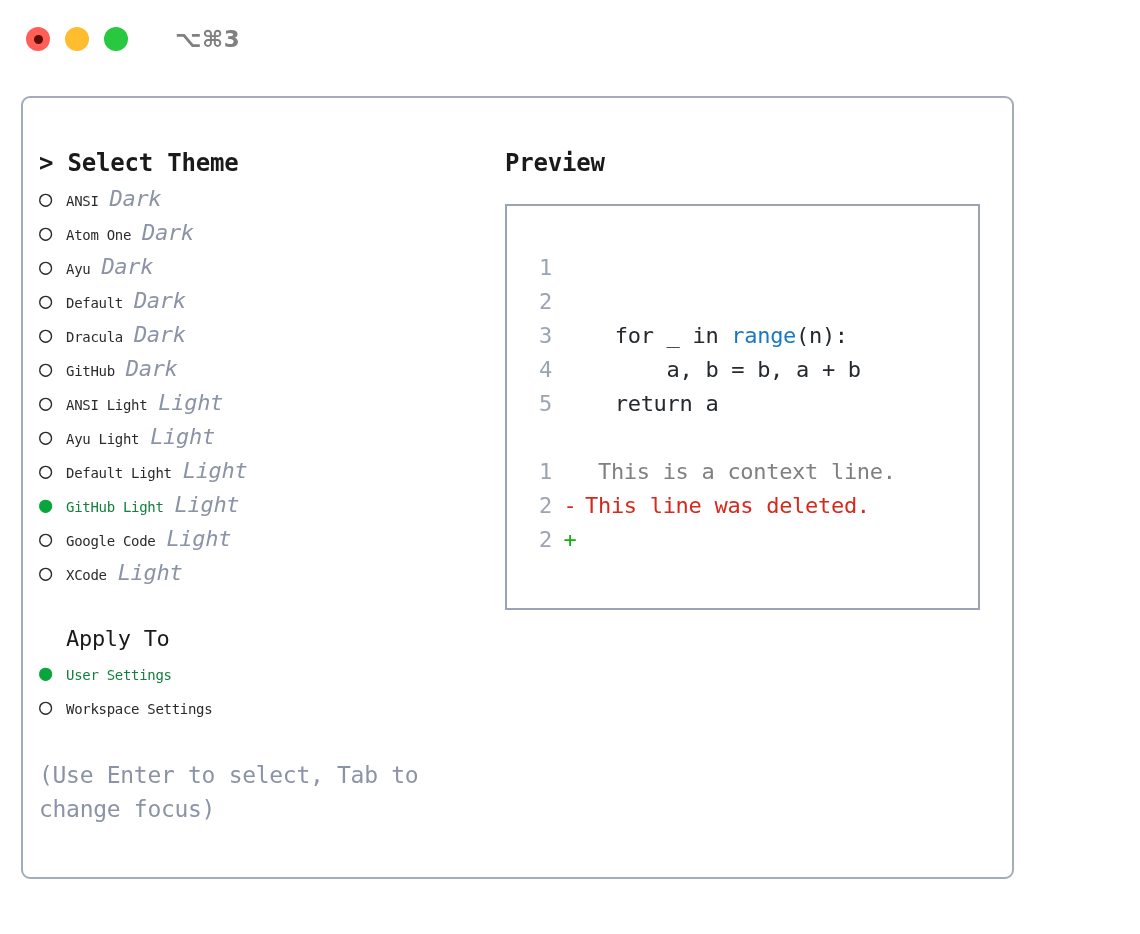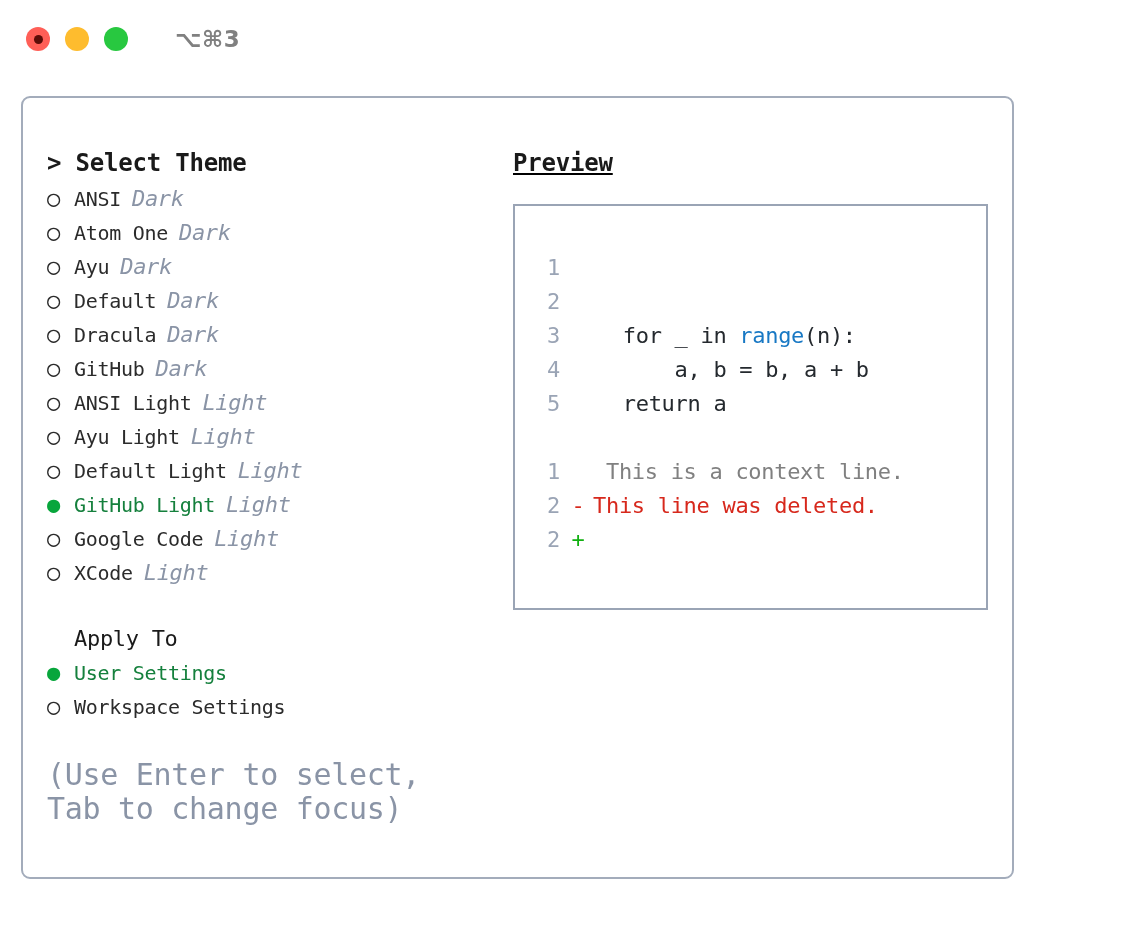--- a/index.html
+++ b/index.html
@@ -74,21 +74,20 @@
     border: 2px solid #a3acbb;
     border-radius: 9px;
     background: #ffffff;
   }
 
   .card-inner {
     position: absolute;
     left: 0; top: 0;
     width: 100%; height: 100%;
     display: flex;
-    margin-left: 8px;
   }
 
   
   .left-pane {
     width: 480px;
     padding: 51px 0 0 16px;
   }
 
   .section-header {
     font-size: 24px;
@@ -109,21 +108,21 @@
   .marker {
     display: inline-block;
     width: 27px;
     font-size: 22px;
     color: #2b2b2b;
     flex: 0 0 27px;
   }
   .marker.sel { color: #08a63c; }
 
   .opt-label {
-    font-size: 20px;
+    font-size: 14px;
     color: #2b2b2b;
     letter-spacing: -0.3px;
   }
   .opt-label.sel { color: #15803d; }
 
   .opt-badge {
     font-size: 22px;
     color: #8a94a6;
     letter-spacing: -0.3px;
     margin-left: 11px;
@@ -136,33 +135,32 @@
     letter-spacing: -0.3px;
     padding-left: 27px;
     height: 34px;
     display: flex;
     align-items: baseline;
     margin-top: 32px;
   }
 
   .hint {
     margin-top: 30px;
-    font-size: 30px;
+    font-size: 23px;
     color: #8a94a6;
     letter-spacing: -0.3px;
     line-height: 34px;
     width: 410px;
   }
 
   
   .right-pane {
     flex: 1;
     padding: 51px 16px 0 0;
     position: relative;
-    text-decoration: underline;
   }
 
   .preview-title {
     font-size: 24px;
     font-weight: bold;
     color: #1a1a1a;
     letter-spacing: -0.2px;
     margin-left: 2px;
   }
 

